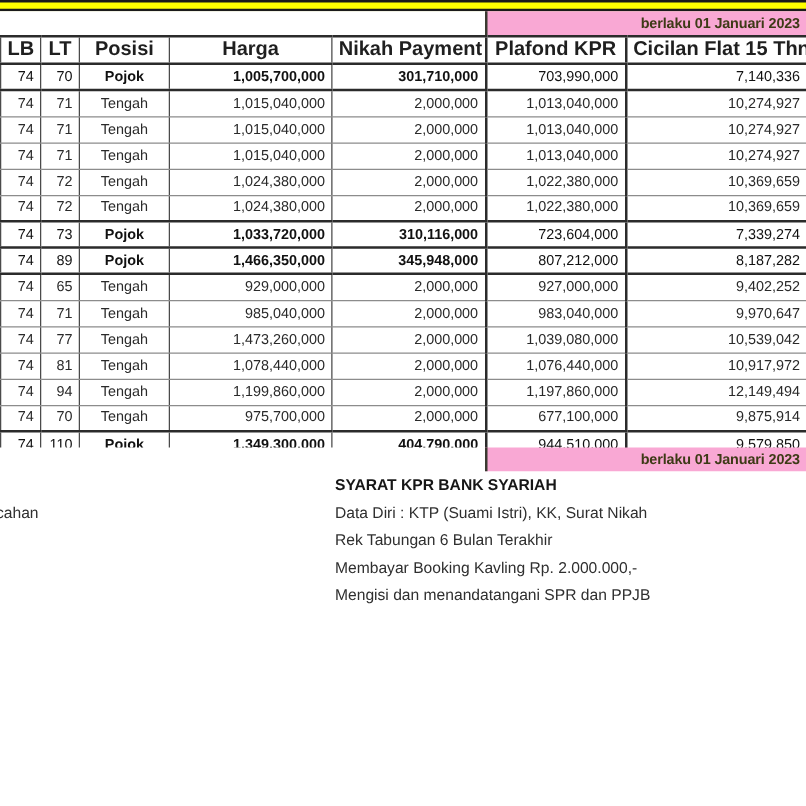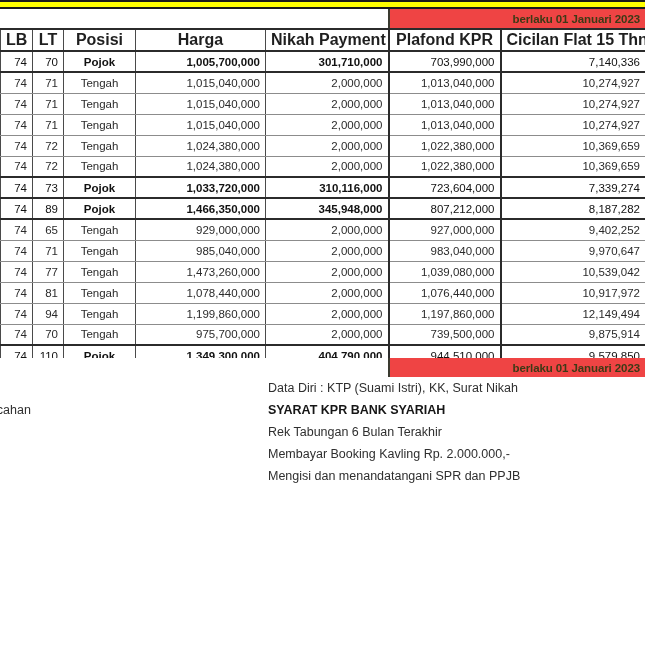--- a/index.html
+++ b/index.html
@@ -38,21 +38,21 @@
     position: absolute;
     left: 0; top: 0;
     width: 388px; height: 19px;
     background: #ffffff;
     box-sizing: border-box;
   }
   .banner-yellow {
     position: absolute;
     left: 388px; top: 0;
     width: 257px; height: 19px;
-    background: #ef4444;
+    background: #f9a8d4;
     box-sizing: border-box;
     border-left: 2px solid #3a3a30;
     display: flex;
     align-items: center;
     justify-content: flex-end;
     padding-right: 5px;
   }
   .banner-yellow span {
     font-size: 11.5px;
     font-weight: bold;
@@ -299,21 +299,21 @@
         <td class="num dp">2,000,000</td>
         <td class="num pkr sep-left">1,197,860,000</td>
         <td class="num cic sep-left">12,149,494</td>
       </tr>
       <tr class="">
         <td class="num lb">74</td>
         <td class="num lt">70</td>
         <td class="mid pos">Tengah</td>
         <td class="num hrg">975,700,000</td>
         <td class="num dp">2,000,000</td>
-        <td class="num pkr sep-left">739,500,000</td>
+        <td class="num pkr sep-left">677,100,000</td>
         <td class="num cic sep-left">9,875,914</td>
       </tr>
       <tr class="corner ">
         <td class="num lb">74</td>
         <td class="num lt">110</td>
         <td class="mid pos">Pojok</td>
         <td class="num hrg">1,349,300,000</td>
         <td class="num dp">404,790,000</td>
         <td class="num pkr sep-left">944,510,000</td>
         <td class="num cic sep-left">9,579,850</td>
@@ -334,19 +334,19 @@
       <div class="note-line">cahan, PBB Pecahan</div>
       <div class="note-line blank">&nbsp;</div>
       <div class="note-line blank">&nbsp;</div>
       <div class="note-line blank">&nbsp;</div>
       <div class="note-line">+ BN)</div>
       <div class="note-line">)</div>
       <div class="note-line blank">&nbsp;</div>
       <div class="note-line head">ASUK</div>
     </div>
   <div class="note-col" id="notes-right">
+      <div class="note-line head">SYARAT KPR BANK SYARIAH</div>
       <div class="note-line">Data Diri : KTP (Suami Istri), KK, Surat Nikah</div>
-      <div class="note-line head">SYARAT KPR BANK SYARIAH</div>
       <div class="note-line">Rek Tabungan 6 Bulan Terakhir</div>
       <div class="note-line">Membayar Booking Kavling Rp. 2.000.000,-</div>
       <div class="note-line">Mengisi dan menandatangani SPR dan PPJB</div>
     </div>
 </div>
 
 </body></html>

